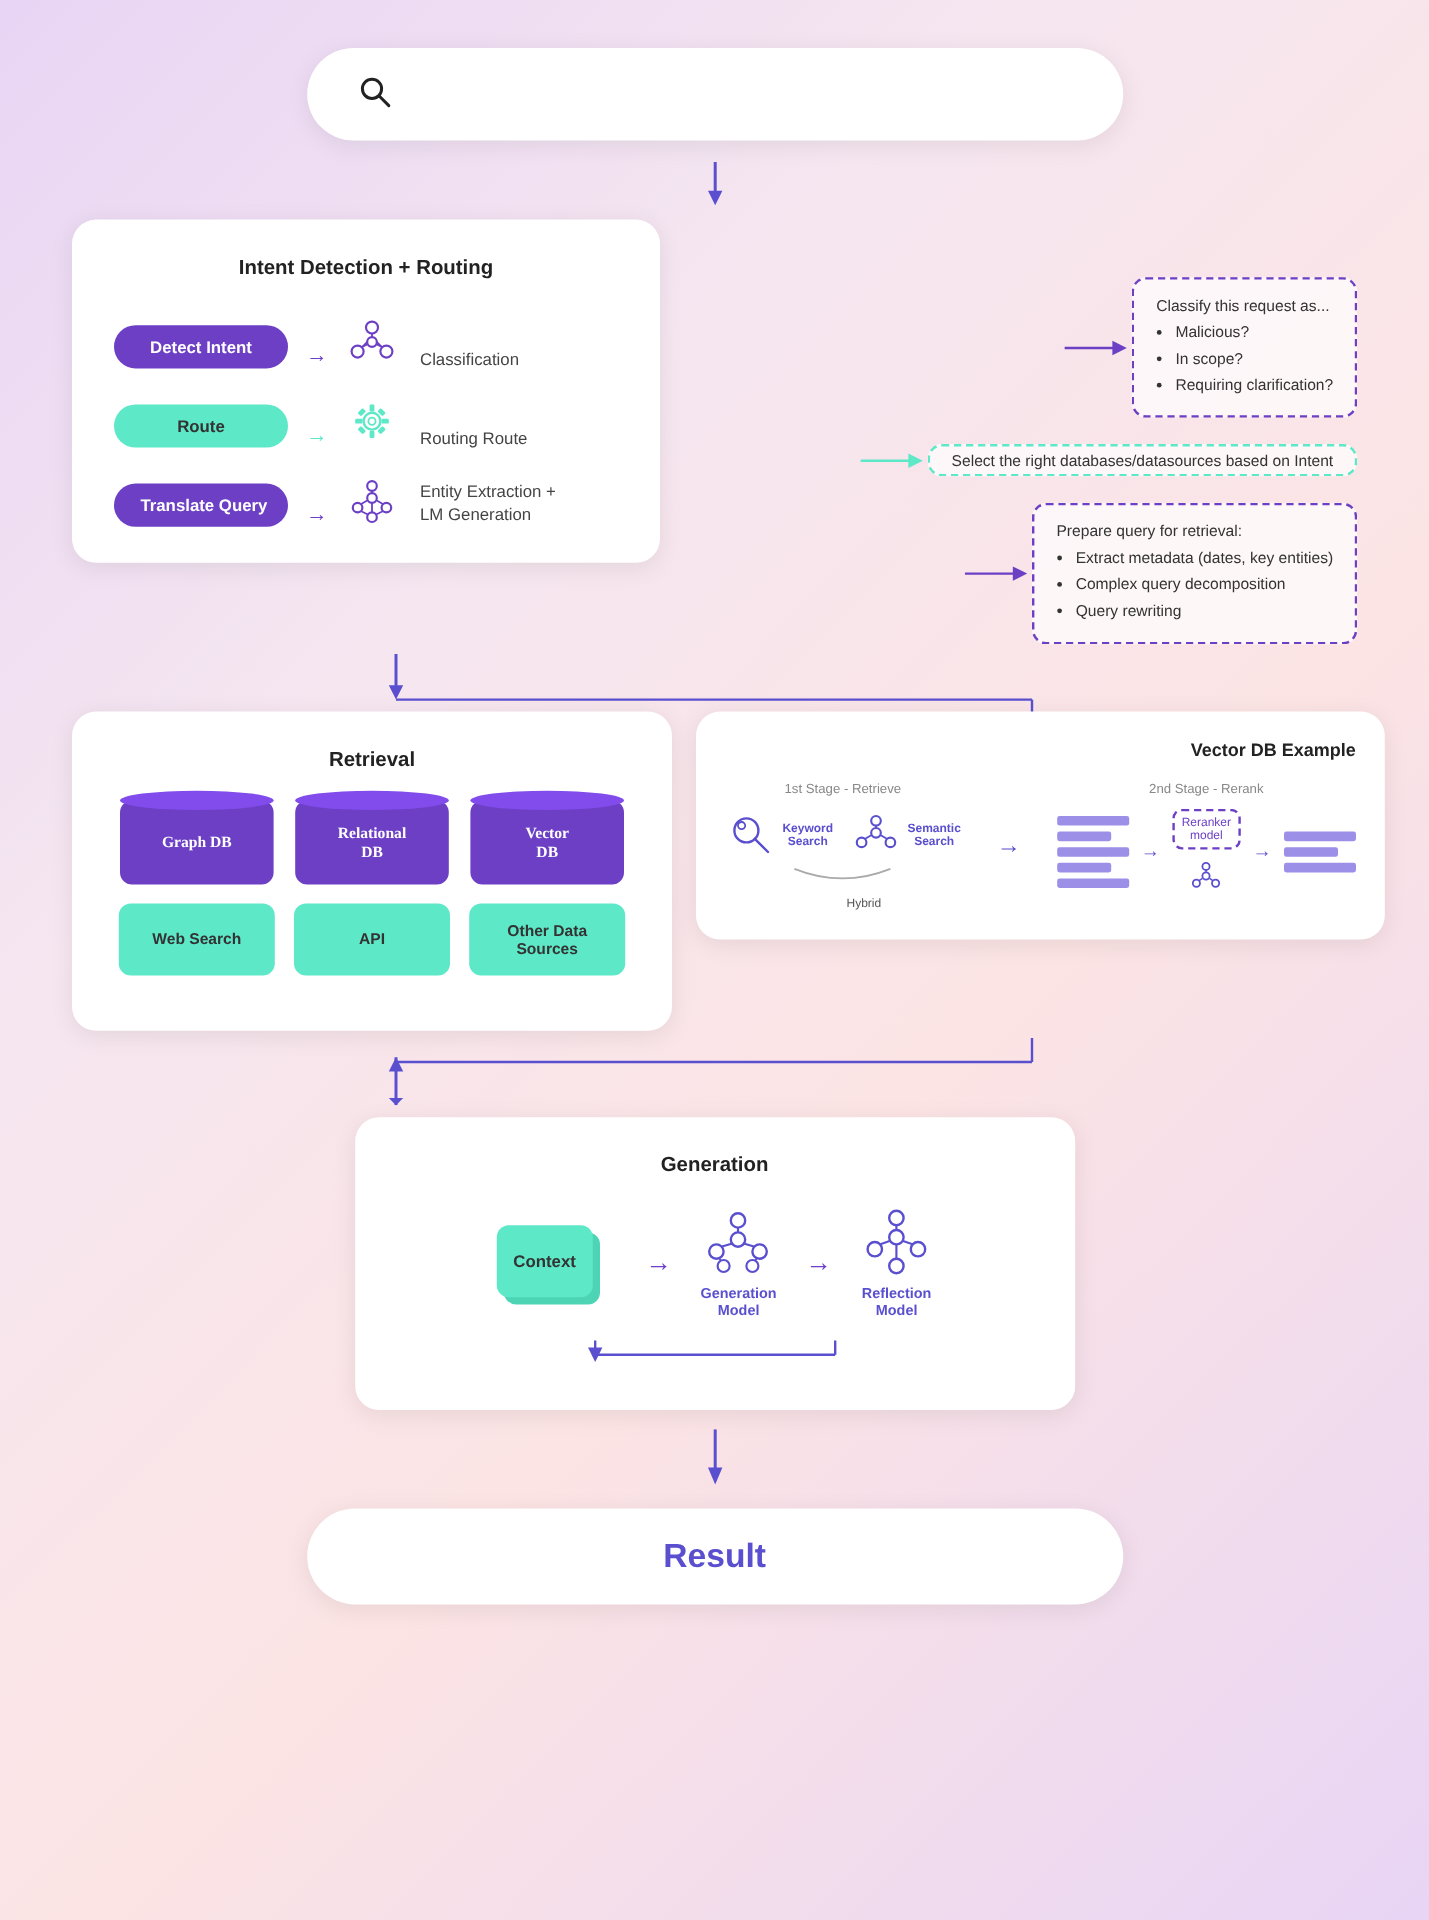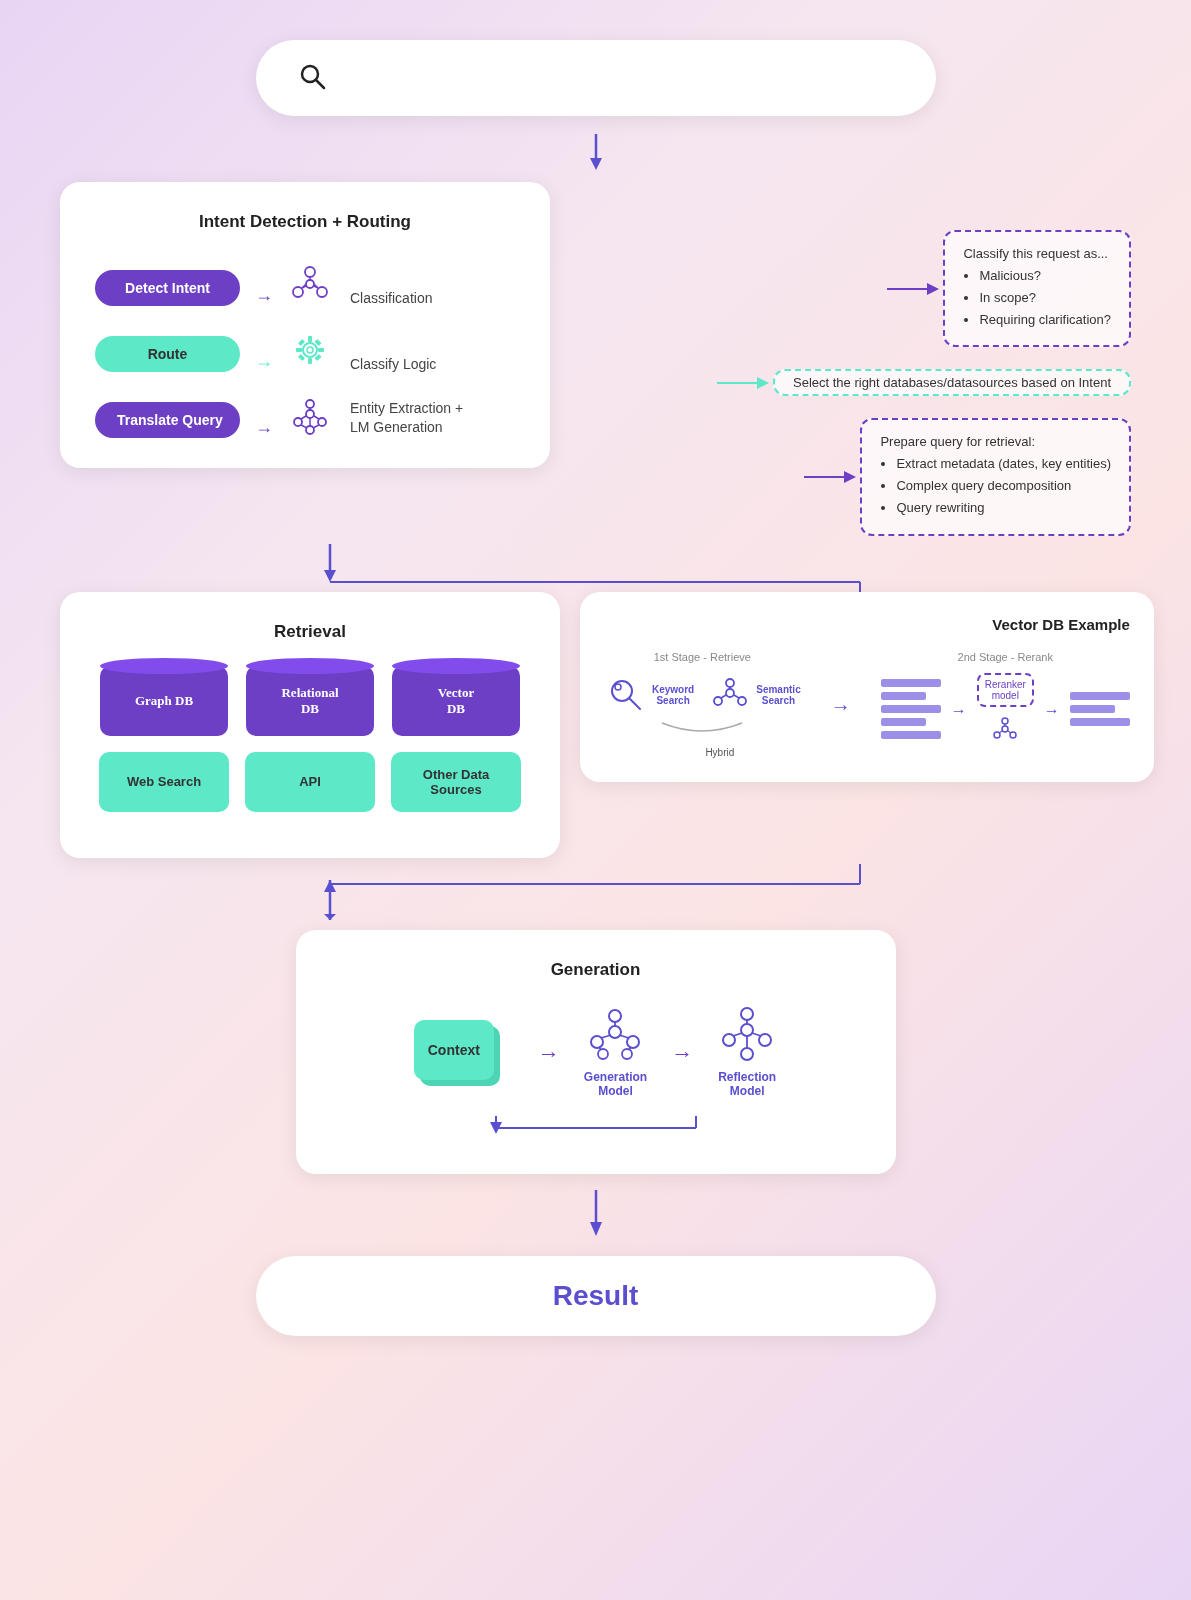--- a/index.html
+++ b/index.html
@@ -424,21 +424,21 @@
               <rect x="20" y="8" width="4" height="6" rx="1" fill="#5de8c8"></rect>
               <rect x="20" y="30" width="4" height="6" rx="1" fill="#5de8c8"></rect>
               <rect x="8" y="20" width="6" height="4" rx="1" fill="#5de8c8"></rect>
               <rect x="30" y="20" width="6" height="4" rx="1" fill="#5de8c8"></rect>
               <rect x="11.5" y="11.5" width="4" height="6" rx="1" fill="#5de8c8" transform="rotate(45 13.5 14.5)"></rect>
               <rect x="28" y="11.5" width="4" height="6" rx="1" fill="#5de8c8" transform="rotate(-45 30 14.5)"></rect>
               <rect x="11.5" y="26.5" width="4" height="6" rx="1" fill="#5de8c8" transform="rotate(-45 13.5 29.5)"></rect>
               <rect x="28" y="26.5" width="4" height="6" rx="1" fill="#5de8c8" transform="rotate(45 30 29.5)"></rect>
             </svg>
           </div>
-          <span class="intent-label">Classify Logic</span>
+          <span class="intent-label">Routing Route</span>
         </div>
 
         <div class="intent-row" style="margin-bottom:0">
           <div class="intent-btn-purple">Translate Query</div>
           <span class="arrow-right">→</span>
           <div class="intent-icon net-icon">
             <svg width="44" height="44" viewBox="0 0 44 44" fill="none">
               <circle cx="22" cy="10" r="4" stroke="#6c3fc5" stroke-width="1.8" fill="none"></circle>
               <circle cx="10" cy="28" r="4" stroke="#6c3fc5" stroke-width="1.8" fill="none"></circle>
               <circle cx="34" cy="28" r="4" stroke="#6c3fc5" stroke-width="1.8" fill="none"></circle>

